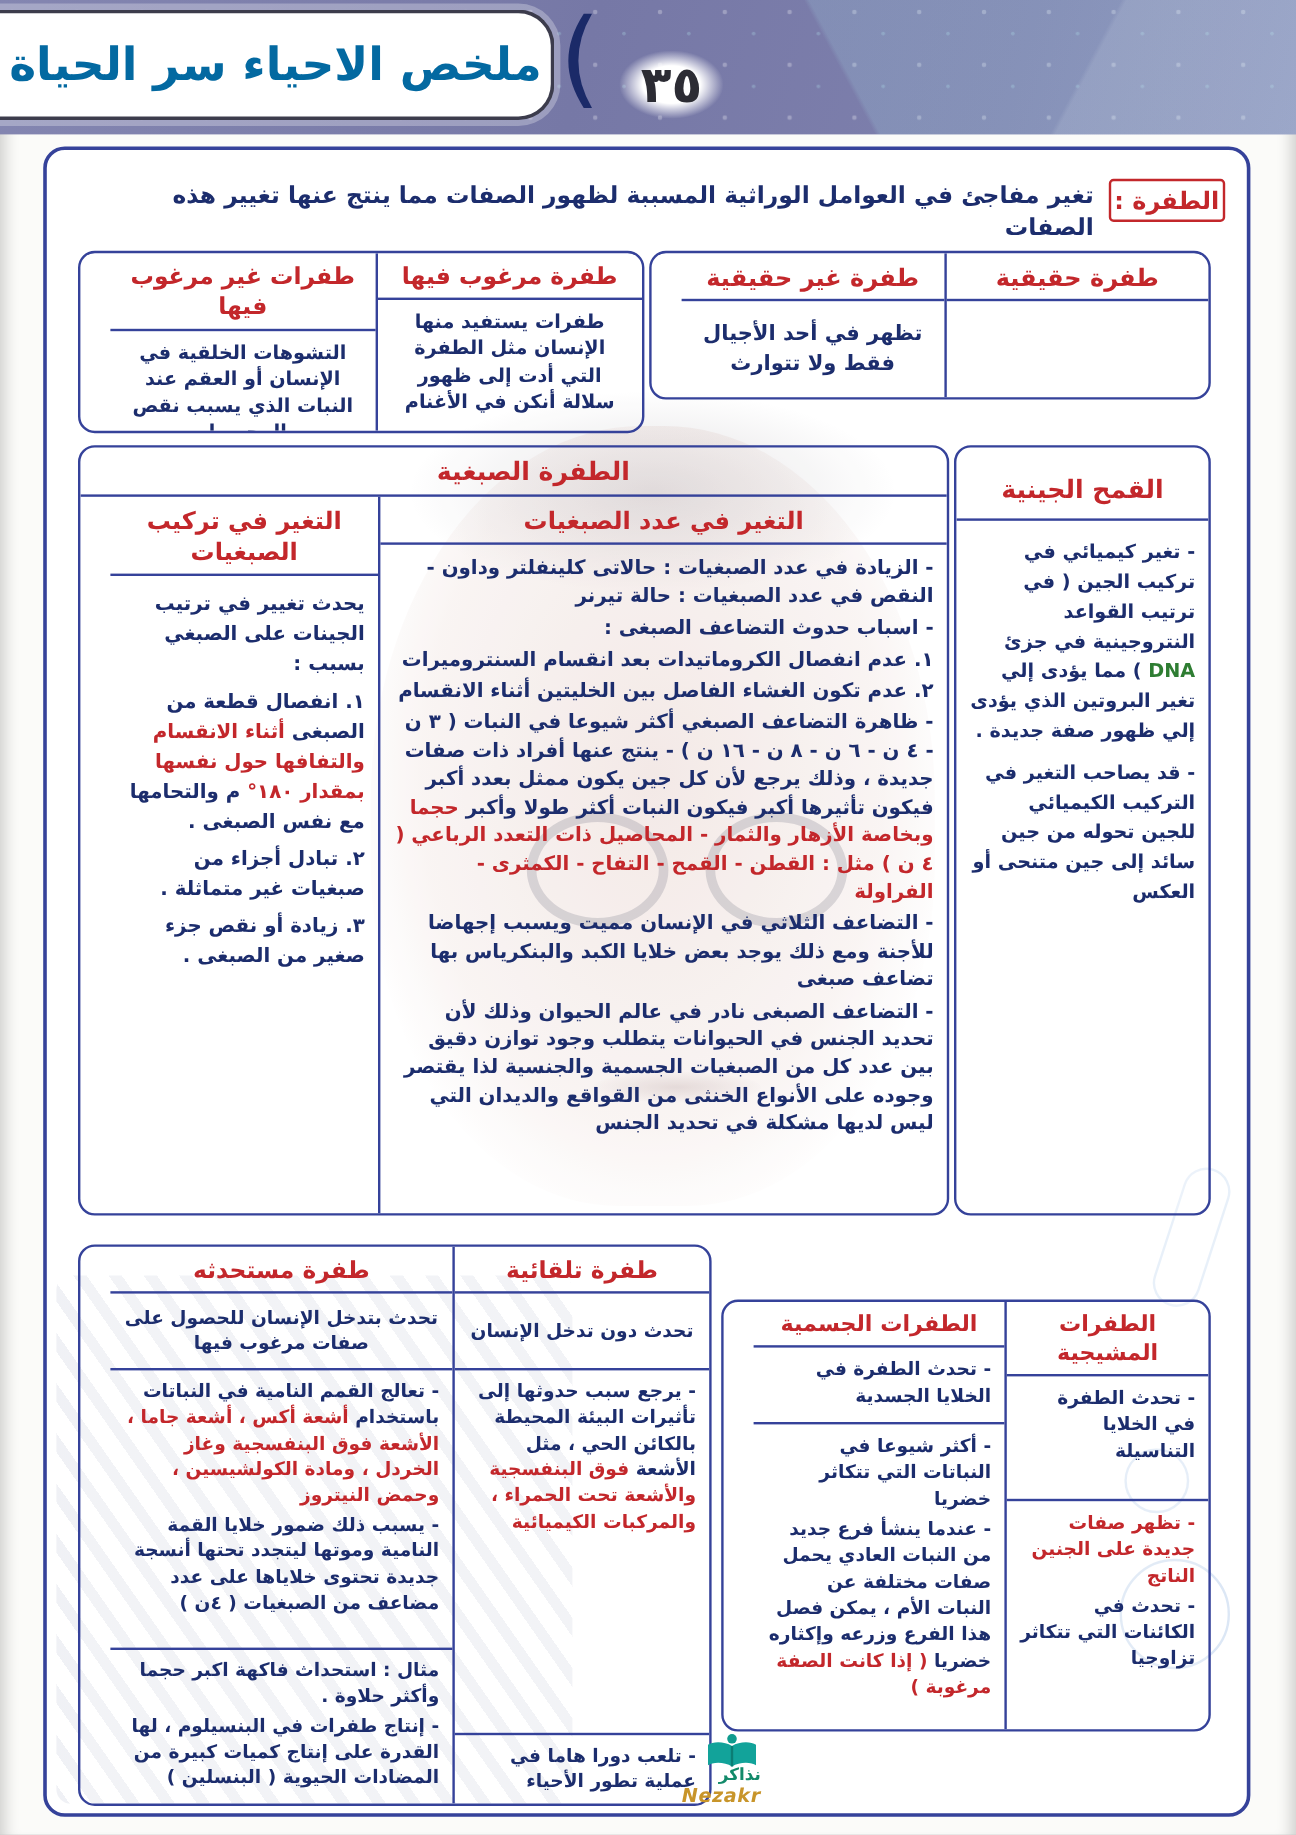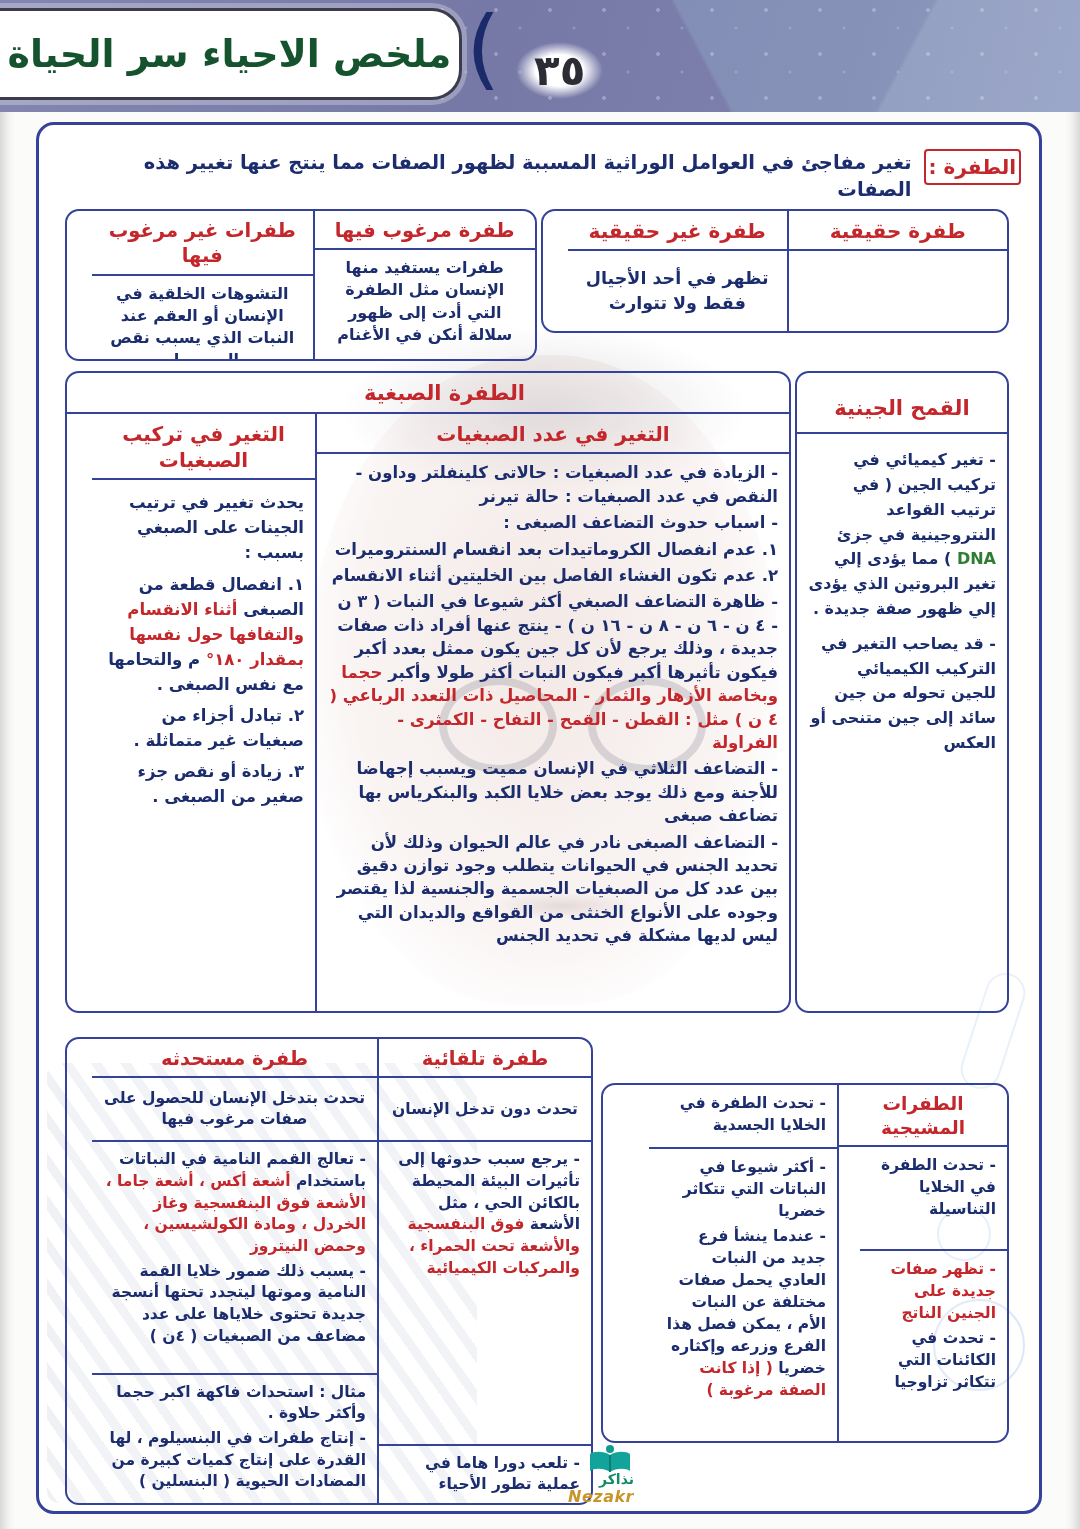--- a/index.html
+++ b/index.html
@@ -27,21 +27,21 @@
       radial-gradient(circle at 34px 28px, rgba(180,230,238,.55) 1.2px, transparent 1.8px);
     background-size:54px 44px,54px 44px;}
   .header::after{content:"";position:absolute;inset:0;
     background:
       linear-gradient(62deg, transparent 64%, rgba(170,225,235,.18) 64.4%),
       linear-gradient(118deg, transparent 82%, rgba(255,255,255,.12) 82.4%);}
   .title-box{position:absolute;top:8px;left:0;width:462px;height:92px;background:#fff;
     border:3px solid #3c3c4c;border-left:none;border-radius:0 30px 30px 0;
     display:flex;align-items:center;justify-content:center;z-index:3;
     box-shadow:0 0 0 5px rgba(255,255,255,.28);}
-  .title-text{font-size:38px;font-weight:800;color:#14532d;direction:rtl;white-space:nowrap;}
+  .title-text{font-size:38px;font-weight:800;color:#0369a1;direction:rtl;white-space:nowrap;}
   .title-bracket{position:absolute;left:466px;top:4px;font-size:88px;font-weight:400;
     color:#1b2a68;z-index:3;direction:ltr;line-height:1;}
   .page-num{position:absolute;left:516px;top:42px;z-index:3;
     font-size:42px;font-weight:bold;color:#2c2c34;padding:4px 18px;border-radius:40px;
     background:radial-gradient(closest-side,#ffffff 55%,rgba(255,255,255,0));}
 
   
   .frame{position:absolute;left:36px;top:122px;width:1006px;height:1392px;
     border:3px solid var(--border);border-radius:18px;background:#fff;}
 
@@ -112,21 +112,21 @@
 
   .box-induced{top:912px;left:26px;width:528px;height:468px;}
   .col-spont{flex:0 0 212px;}
   .col-induc{flex:1 1 auto;}
   .box-induced .cell{font-size:15.5px;line-height:1.4;}
   .box-induced .hd{font-size:19.5px;}
 
   .box-cells{top:958px;right:30px;width:408px;height:360px;}
   .col-gametic{flex:0 0 168px;}
   .col-somatic{flex:1 1 auto;}
-  .box-cells .cell{font-size:15.5px;line-height:1.42;margin-left:21px;}
+  .box-cells .cell{font-size:15.5px;line-height:1.42;}
   .box-cells .hd{font-size:18.5px;}
   .h64{height:64px;}
   .h104{height:104px;display:flex;align-items:flex-start;}
 
   
   .logo{position:absolute;left:455px;top:1318px;width:140px;z-index:3;text-align:right;direction:ltr;}
   .logo-ar{font-size:14px;font-weight:bold;color:#128a6a;margin-top:-10px;}
   .logo-en{font-size:16px;font-weight:bold;font-style:italic;color:#c8952a;letter-spacing:.5px;}
 </style>
 </head>
@@ -265,20 +265,21 @@
       <div class="cols">
         <div class="col col-gametic">
           <div class="hd">الطفرات المشيجية</div>
           <div class="cell h104" style="border-bottom:2.5px solid var(--border);">- تحدث الطفرة في الخلايا التناسيلة</div>
           <div class="cell cell-fill">
             <p class="red">- تظهر صفات جديدة على الجنين الناتج</p>
             <p>- تحدث في الكائنات التي تتكاثر تزاوجيا</p>
           </div>
         </div>
         <div class="col col-somatic">
+          <div class="hd">الطفرات الجسمية</div>
           <div class="cell h64" style="border-bottom:2.5px solid var(--border);">- تحدث الطفرة في الخلايا الجسدية</div>
           <div class="cell cell-fill">
             <p>- أكثر شيوعا في النباتات التي تتكاثر خضريا</p>
             <p>
               <span>- عندما ينشأ فرع جديد من النبات العادي يحمل صفات مختلفة عن النبات الأم ، يمكن فصل هذا الفرع وزرعه وإكثاره خضريا</span>
               <span class="red">( إذا كانت الصفة مرغوبة )</span>
             </p>
           </div>
         </div>
       </div>

